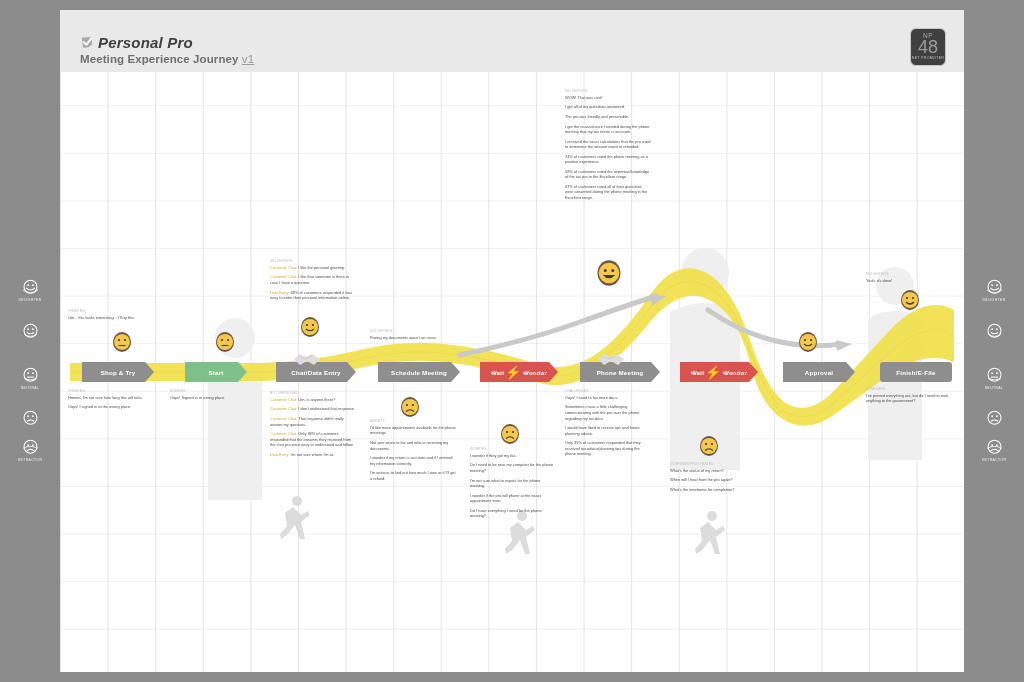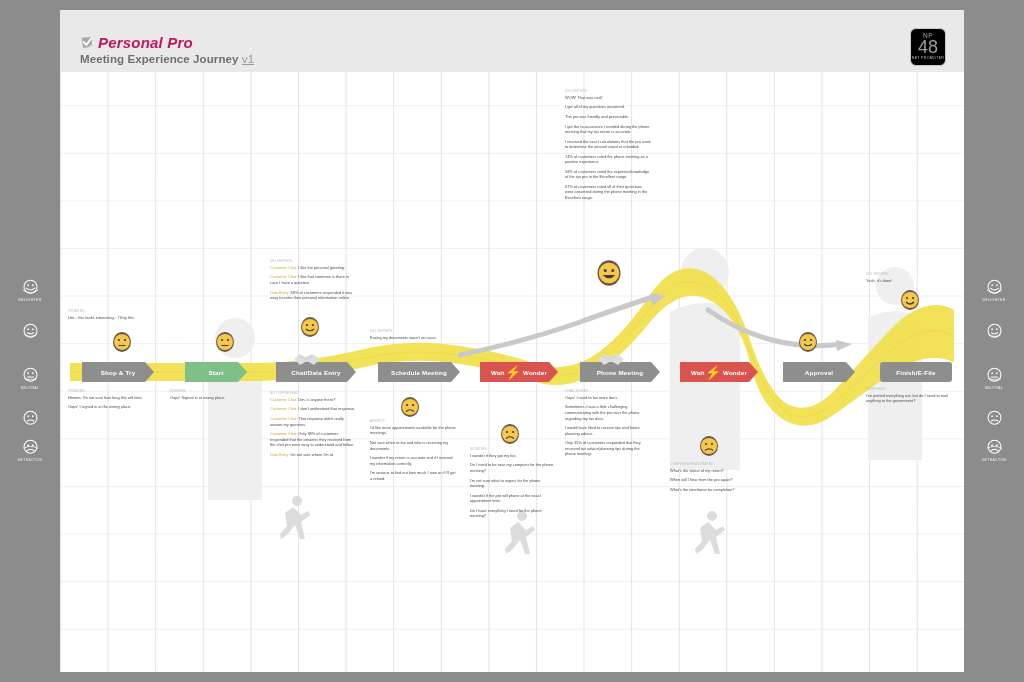--- a/index.html
+++ b/index.html
@@ -29,32 +29,32 @@
     position: absolute; left: 0; top: 0; width: 904px; height: 62px;
     background: #e9e9e9;
   }
   .brand-wrap { position: absolute; left: 20px; top: 24px; }
   .brand-row { display: flex; align-items: center; gap: 3px; }
   .brand-check {
     width: 15px; height: 15px; color: #5c5c5c; display: inline-block;
   }
   .brand-name {
     font-size: 15px; font-weight: bold; font-style: italic;
-    color: #be185d; letter-spacing: .2px;
+    color: #404040; letter-spacing: .2px;
   }
   .brand-sub {
     margin-top: 2px; font-size: 11.5px; font-weight: bold;
     color: #6f6f6f; letter-spacing: .1px;
   }
   .brand-sub .ver { font-weight: normal; color: #9a9a9a; text-decoration: underline; }
 
   .np-badge {
     position: absolute; right: 18px; top: 18px;
     width: 36px; height: 38px; border: 1px solid #c6c6c6; border-radius: 6px;
-    background: #000000; text-align: center; padding-top: 3px;
+    background: #404040; text-align: center; padding-top: 3px;
   }
   .np-badge .np-lab { font-size: 6.5px; color: #a8a8a8; letter-spacing: .5px; }
   .np-badge .np-num { font-size: 18px; color: #9d9d9d; line-height: 17px; }
   .np-badge .np-foot { font-size: 3.6px; color: #c2c2c2; letter-spacing: .3px; }
 
   
   .rail { position: absolute; top: 10px; width: 60px; height: 662px; background: #8c8c8c; }
   .rail.left { left: 0; }
   .rail.right { left: 964px; }
   .rail-item { position: absolute; width: 60px; text-align: center; color: #fff; }

